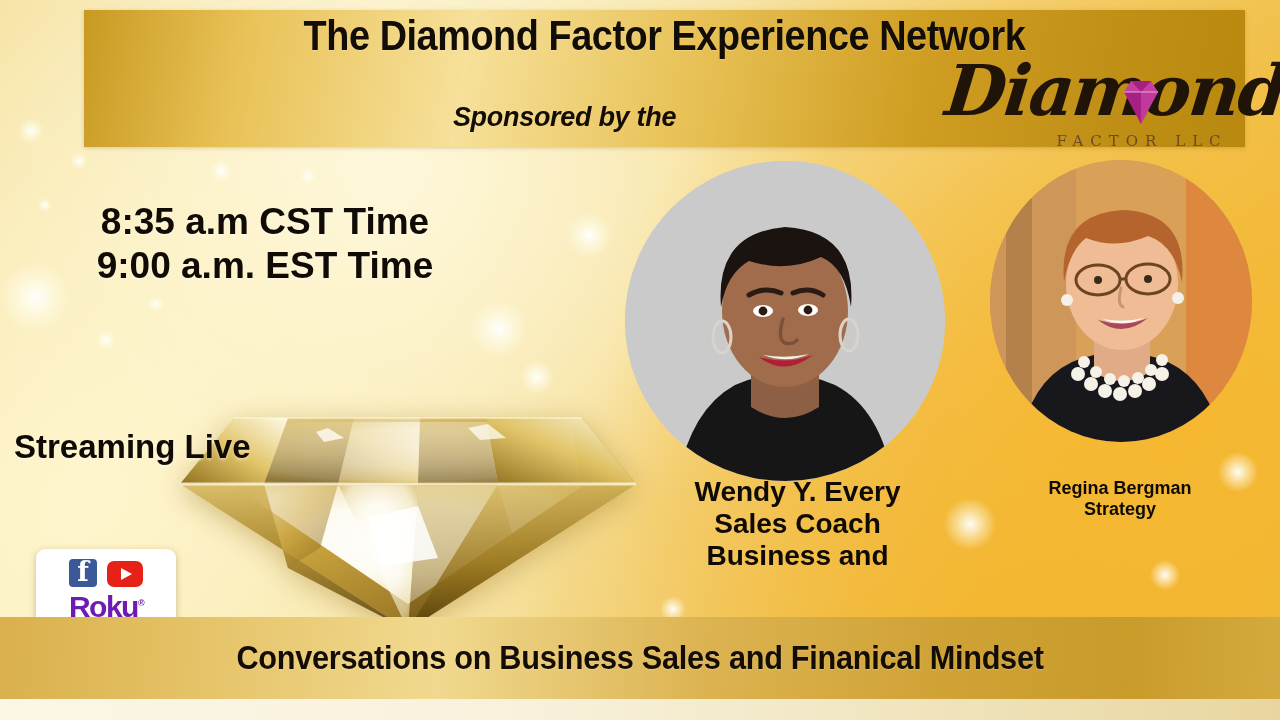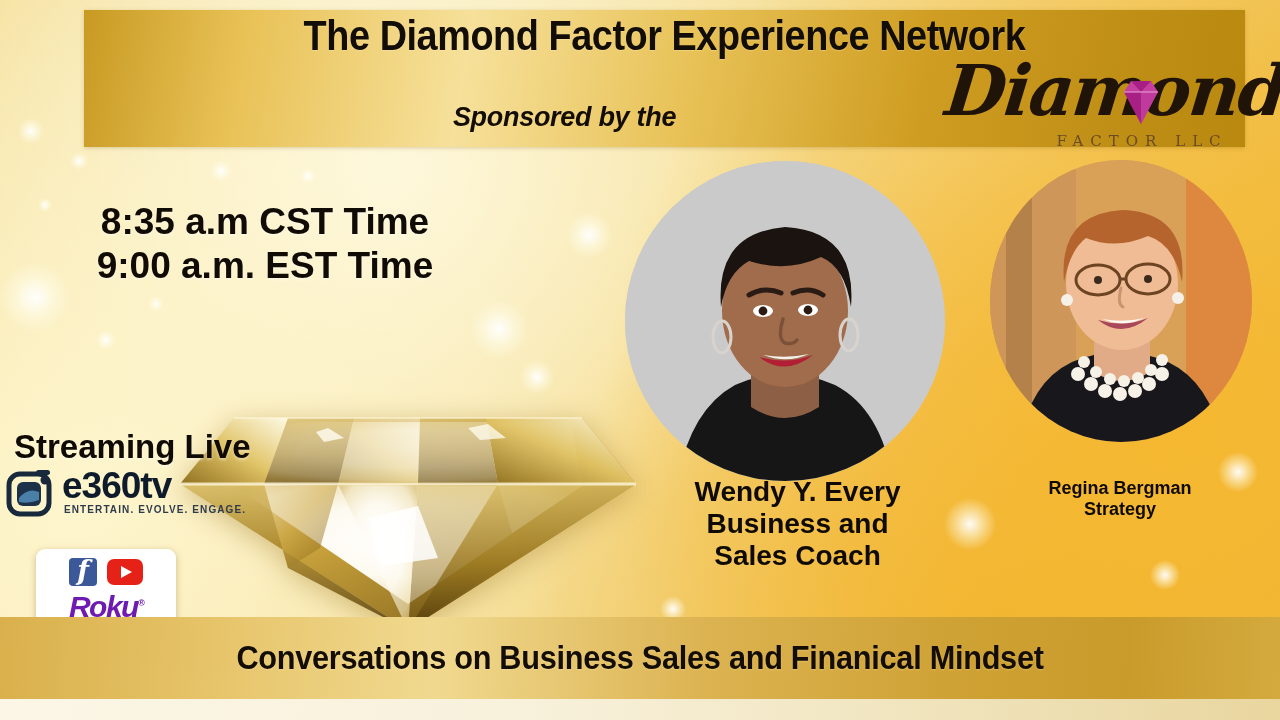--- a/index.html
+++ b/index.html
@@ -101,21 +101,21 @@
     font-size:10px; font-weight:bold; color:#2d3b4d;
     letter-spacing:1.1px; white-space:nowrap;
   }
 
   
   #platforms-card {
     position:absolute; left:36px; top:549px; width:140px; height:122px;
     background:#fff; border-radius:9px; box-shadow:0 2px 7px rgba(110,80,15,.35);
     padding:7px 6px 6px;
   }
-  .plat-row { display:flex; align-items:center; justify-content:center;font-style:italic; }
+  .plat-row { display:flex; align-items:flex-end; justify-content:center; }
   #plat-row-social { gap:10px; height:31px; }
   #plat-row-roku   { height:36px; }
   #plat-row-tv     { gap:7px; height:38px; margin-top:2px; }
 
   .fb-tile { width:28px; height:28px; background:#3b5998; border-radius:4px;
              position:relative; }
   .fb-tile::after {
     content:"f"; position:absolute; left:0; top:-3px; width:100%;
     text-align:center; font-family:"DejaVu Serif", serif; font-weight:bold;
     font-size:27px; color:#fff;
@@ -266,31 +266,20 @@
     <path d="M12,86 L468,86" stroke="#fff8dd" stroke-width="3" opacity=".8" fill="none"></path>
     <path d="M66,20 L414,20" stroke="#fff8dd" stroke-width="2" opacity=".55" fill="none"></path>
 
     <polygon points="148,34 160,30 176,40 156,44" fill="#fffdf2" opacity=".8"></polygon>
     <polygon points="300,30 320,26 338,40 312,42" fill="#fffdf2" opacity=".75"></polygon>
     <polygon points="200,120 250,108 270,160 214,168" fill="#ffffff" opacity=".85"></polygon>
   </svg>
 
   <div id="streaming-label">Streaming Live</div>
 
-  <div id="e360-logo">
-    <svg id="e360-mark" viewBox="0 0 52 50">
-      <rect x="3" y="6" width="40" height="40" rx="11" ry="11" fill="none" stroke="#18293c" stroke-width="5"></rect>
-      <rect x="11" y="14" width="24" height="24" rx="6" ry="6" fill="#1d3148"></rect>
-      <path d="M13,30 q9,-11 20,-6 l0,8 q-10,4 -20,2 z" fill="#4a7fa8"></path>
-      <circle cx="39" cy="12" r="4.5" fill="#18293c"></circle>
-      <rect x="30" y="2" width="14" height="5" rx="2.5" fill="#18293c"></rect>
-    </svg>
-    <div id="e360-word">e360tv</div>
-    <div id="e360-tagline">ENTERTAIN. EVOLVE. ENGAGE.</div>
-  </div>
 
   <div id="platforms-card">
 
     <div class="plat-row" id="plat-row-social">
       <div class="fb-tile"></div>
       <div class="yt-tile"></div>
     </div>
 
     <div class="plat-row" id="plat-row-roku">
       <div id="roku-word">
@@ -398,22 +387,22 @@
           <circle cx="134" cy="221" r="6"></circle>
         <circle cx="148" cy="218" r="6"></circle>
           <circle cx="161" cy="210" r="6"></circle>
         <circle cx="172" cy="200" r="6"></circle>
       </g>
     </svg>
   </div>
 
   <div class="speaker-caption" id="caption-wendy">
     <span class="nm">Wendy Y. Every</span>
+    <span class="rl">Sales Coach</span>
     <span class="rl">Business and</span>
-    <span class="rl">Sales Coach</span>
   </div>
 
   <div class="speaker-caption" id="caption-regina">
     <span class="nm">Regina Bergman</span>
     <span class="rl">Strategy</span>
   </div>
 
   <div id="bottom-band">
     <div id="bottom-tagline">Conversations on Business Sales and Finanical Mindset</div>
   </div>

